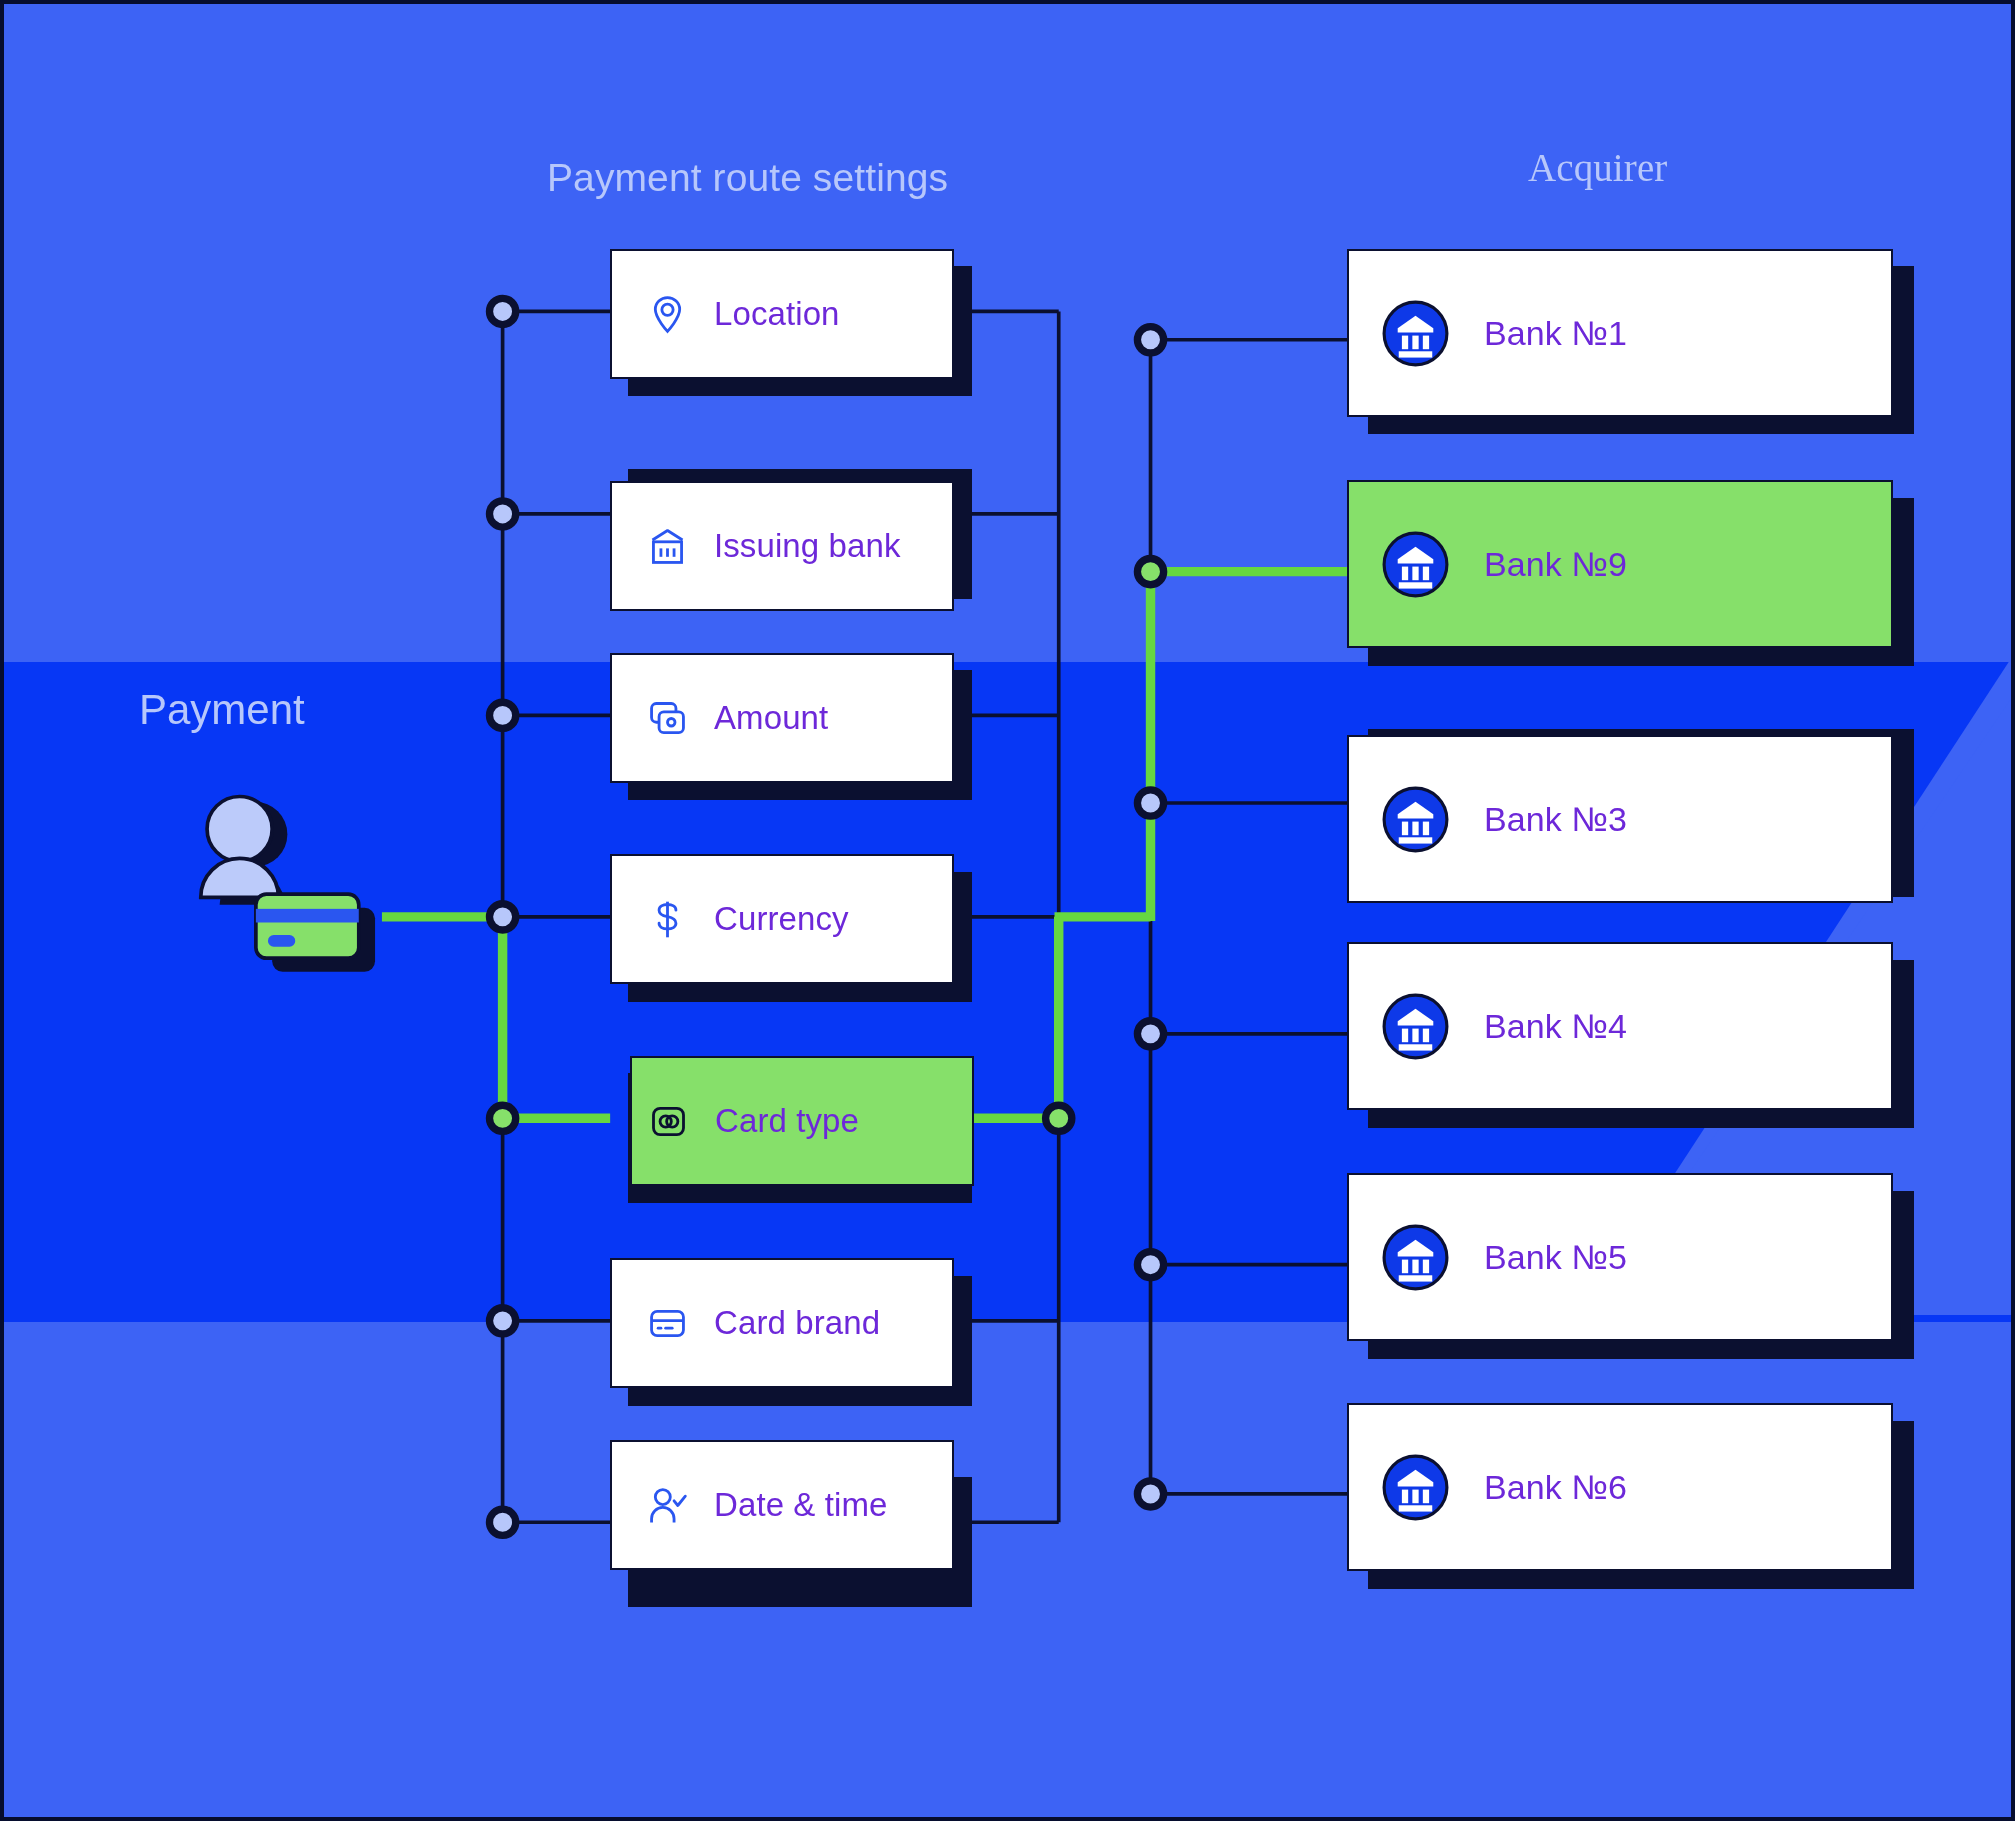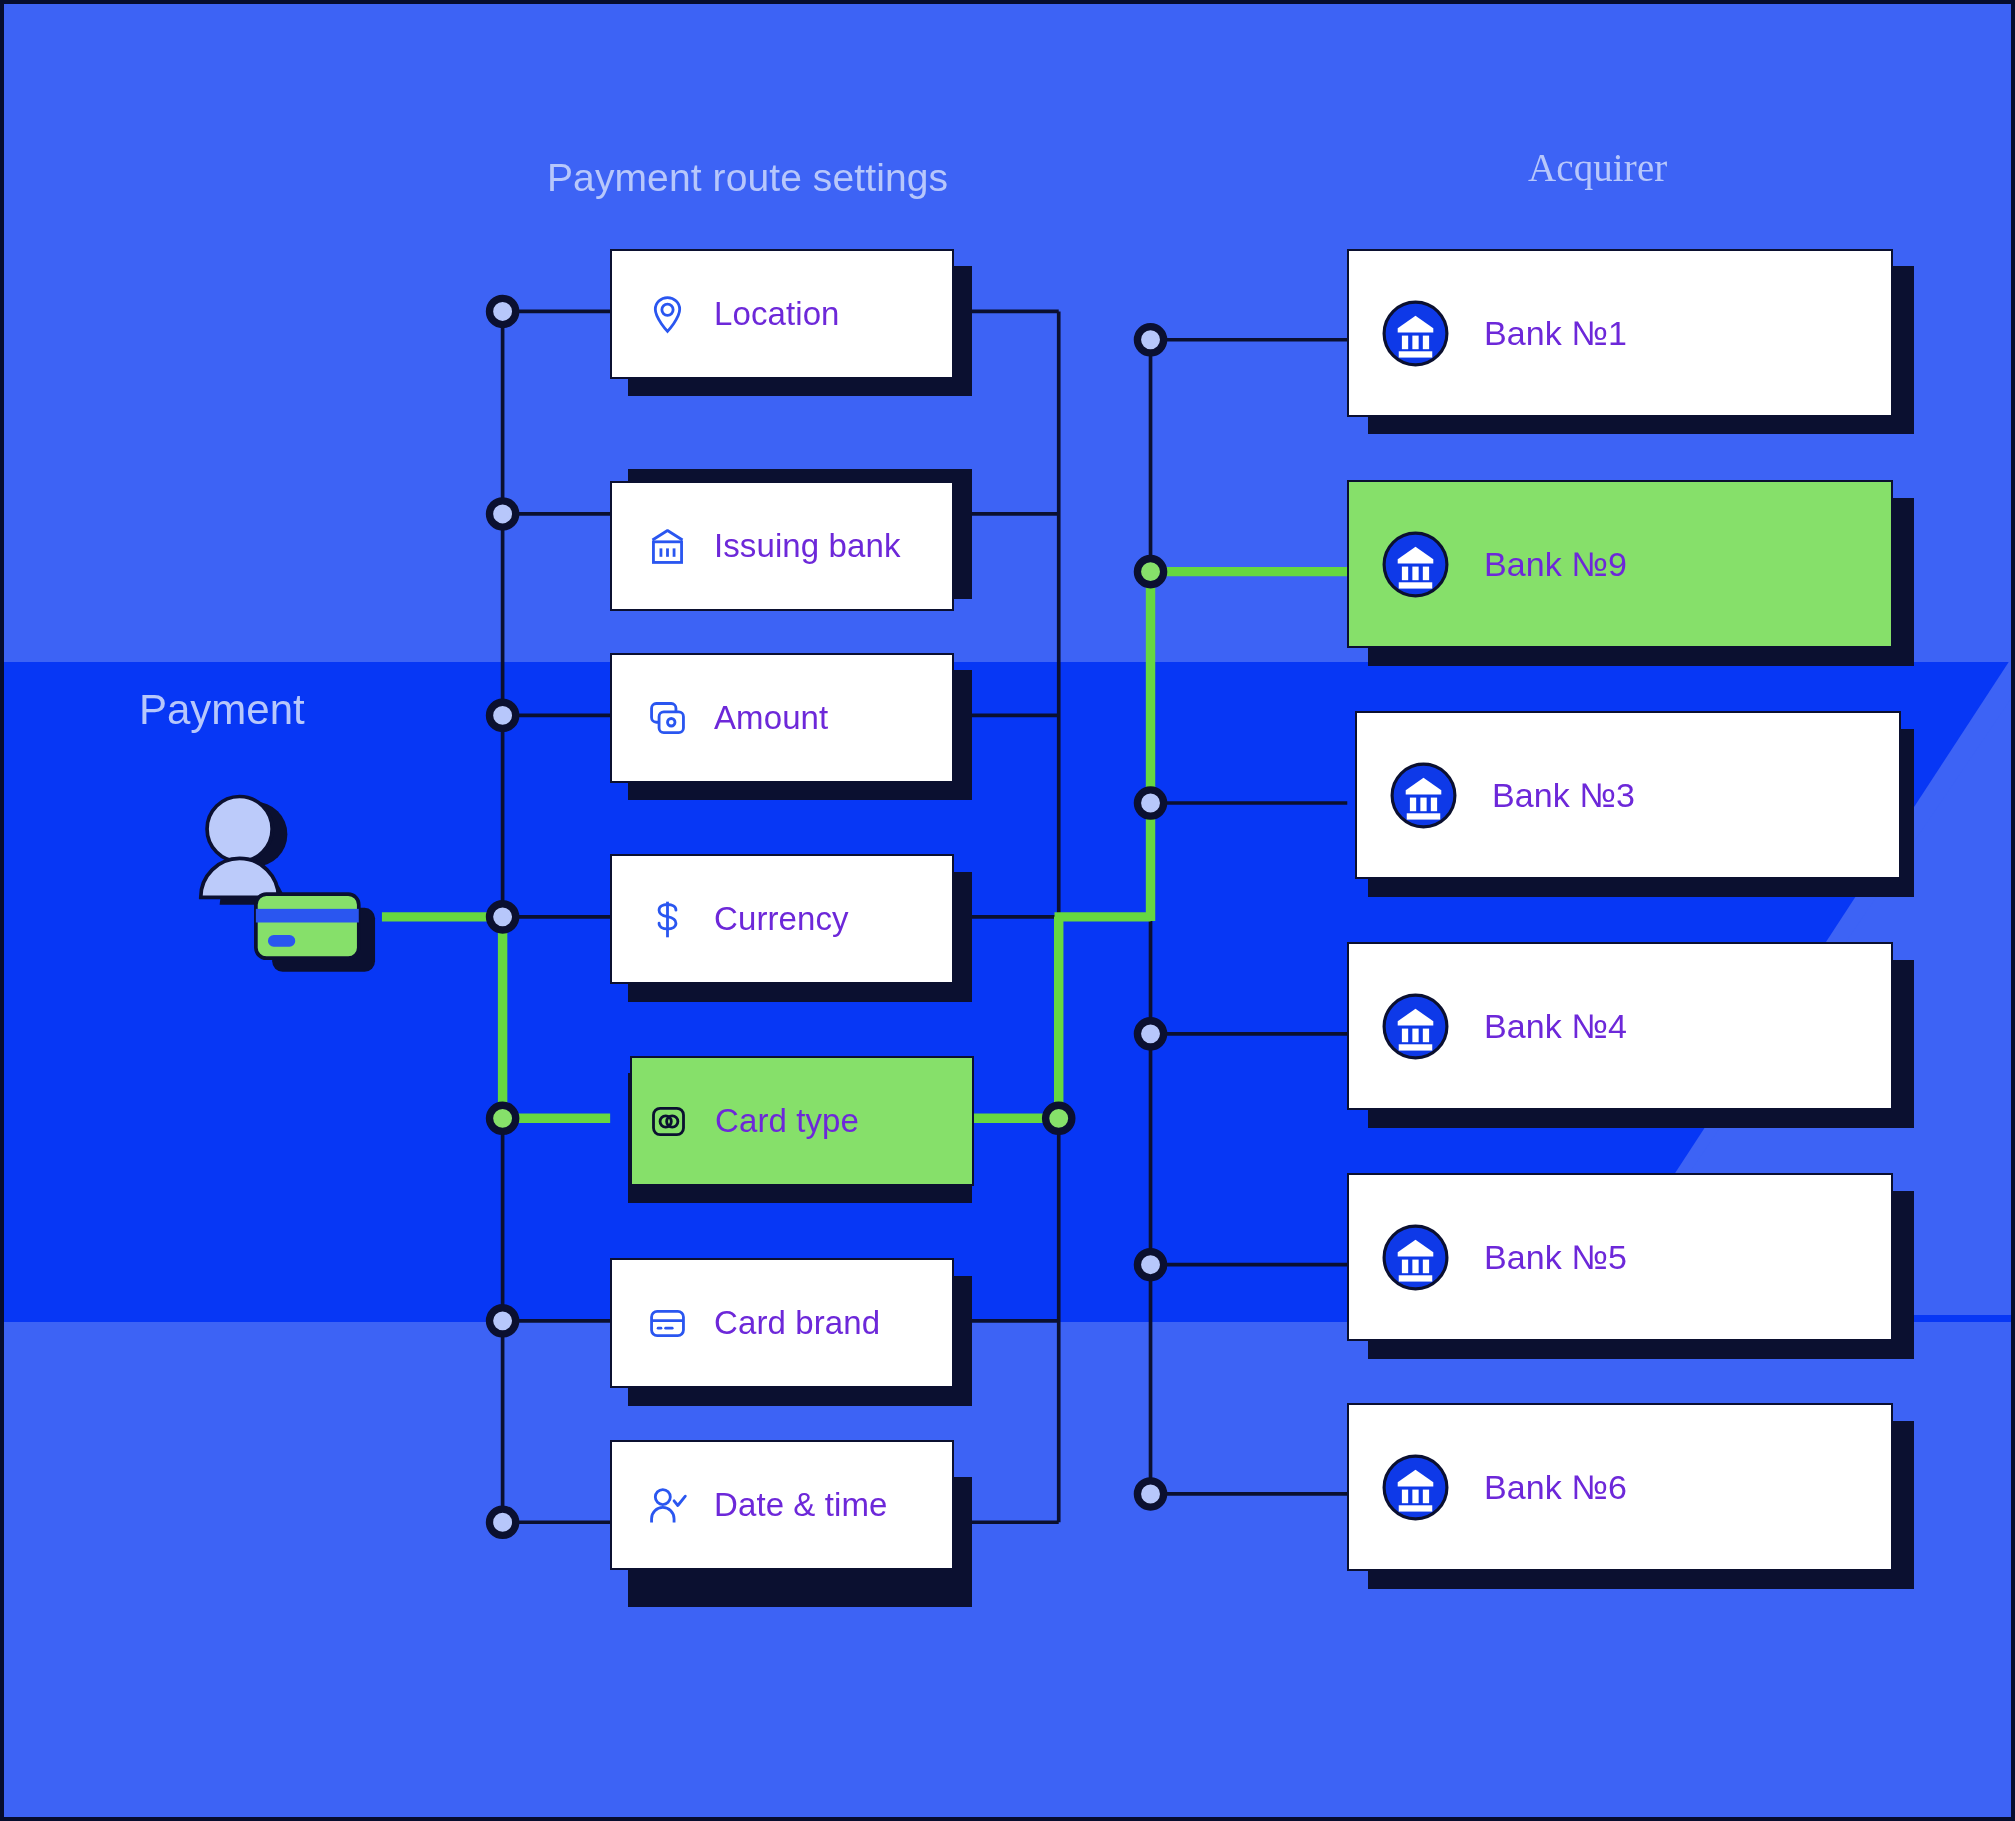--- a/index.html
+++ b/index.html
@@ -286,21 +286,21 @@
       <circle cx="32" cy="32" r="30" fill="#0e39e8" stroke="#0b1030" stroke-width="3"></circle>
       <path d="M15 27 L32 15 L49 27 L49 31 L15 31 Z" fill="#ffffff"></path>
       <rect x="19" y="34" width="6" height="13" fill="#ffffff"></rect>
       <rect x="29" y="34" width="6" height="13" fill="#ffffff"></rect>
       <rect x="39" y="34" width="6" height="13" fill="#ffffff"></rect>
       <rect x="16" y="49" width="32" height="6" fill="#ffffff"></rect>
     </svg>
     <span class="lbl">Bank №9</span>
   </div>
 
-  <div class="card bank" style="left:1343px;top:707px;width:546px;height:168px;margin-left:8px;">
+  <div class="card bank" style="left:1343px;top:731px;width:546px;height:168px;">
     <svg class="ico" viewBox="0 0 64 64">
       <circle cx="32" cy="32" r="30" fill="#0e39e8" stroke="#0b1030" stroke-width="3"></circle>
       <path d="M15 27 L32 15 L49 27 L49 31 L15 31 Z" fill="#ffffff"></path>
       <rect x="19" y="34" width="6" height="13" fill="#ffffff"></rect>
       <rect x="29" y="34" width="6" height="13" fill="#ffffff"></rect>
       <rect x="39" y="34" width="6" height="13" fill="#ffffff"></rect>
       <rect x="16" y="49" width="32" height="6" fill="#ffffff"></rect>
     </svg>
     <span class="lbl">Bank №3</span>
   </div>

